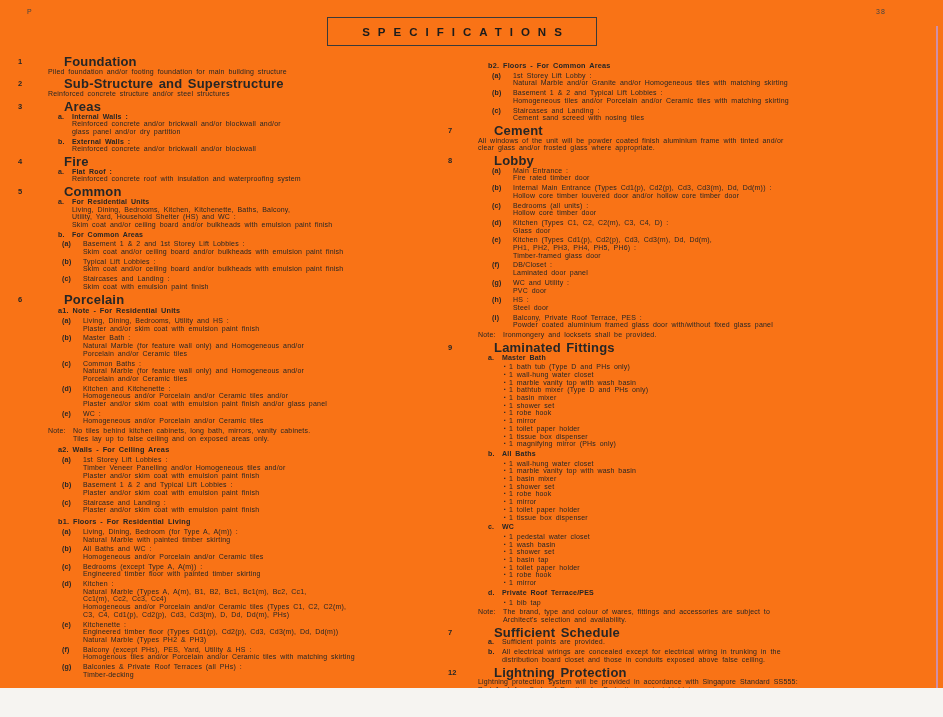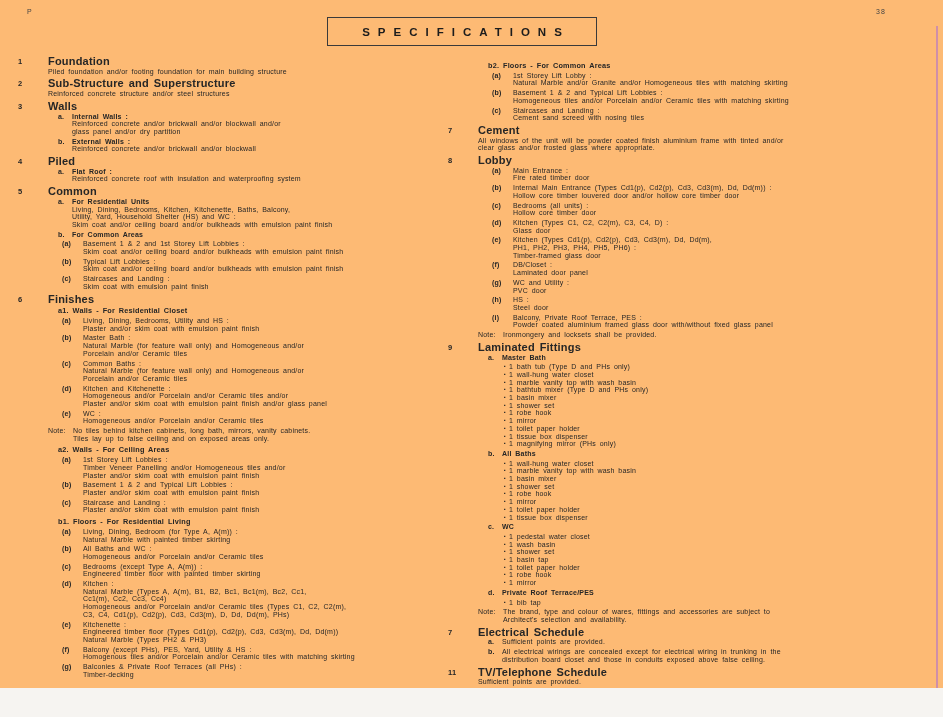--- a/index.html
+++ b/index.html
@@ -1,30 +1,30 @@
 <!DOCTYPE html>
 <html><head>
 <meta charset="utf-8">
 <style>
   html,body{margin:0;padding:0;background:#e9e9e9;}
-  .page{position:relative;width:943px;height:717px;background:#fdba74;overflow:hidden;
+  .page{position:relative;width:943px;height:717px;background:#f97316;overflow:hidden;
         font-family:"Liberation Sans",sans-serif;color:#262626;}
   .corner{position:absolute;font-size:7px;color:#444;letter-spacing:1px;}
   .corner-left{left:27px;top:8px;}
   .corner-right{left:876px;top:8px;}
   .title-box{position:absolute;left:327px;top:17px;width:268px;height:27px;
              border:1px solid #3a3a3a;display:flex;align-items:center;justify-content:center;
              font-weight:bold;font-size:11.5px;letter-spacing:8px;text-indent:8px;color:#1c1c1c;}
   .col{position:absolute;top:58px;font-size:7px;line-height:7.7px;letter-spacing:.2px;word-spacing:1.6px;}
   .col-left{left:18px;width:430px;}
   .col-right{left:448px;width:484px;}
   .sec{display:flex;margin-bottom:3px;}
   .num{width:30px;flex:none;font-weight:bold;font-size:7.5px;}
   .body{flex:1;min-width:0;}
-  .heading{font-weight:bold;font-size:11px;margin-bottom:1.5px;}
+  .heading{font-weight:bold;font-size:13px;margin-bottom:1.5px;margin-left:16px;}
   .blk{margin:2px 0;}
   .blk-h{font-weight:bold;font-size:7.3px;margin:3.5px 0 2.5px 10px;}
   .row{display:flex;align-items:flex-start;}
   .ind1{margin-left:10px;}
   .ind2{margin-left:14px;}
   .lbl{font-weight:bold;flex:none;width:21px;}
   .lbl-sm{font-weight:bold;flex:none;width:14px;}
   .lbl-reg{font-weight:normal;flex:none;width:25px;}
   .cont{flex:1;min-width:0;}
   .bold{font-weight:bold;}
@@ -58,42 +58,42 @@
         <div class="body">
           <div class="heading">Sub-Structure and Superstructure</div>
           <div class="blk">
             <div class="ln">Reinforced concrete structure and/or steel structures</div>
           </div>
         </div>
       </div>
       <div class="sec">
         <div class="num">3</div>
         <div class="body">
-          <div class="heading">Walls</div>
+          <div class="heading">Areas</div>
           <div class="blk row ind1">
             <div class="lbl-sm">a.</div>
             <div class="cont">
               <div class="bold">Internal Walls :</div>
               <div class="ln">Reinforced concrete and/or brickwall and/or blockwall and/or</div>
               <div class="ln">glass panel and/or dry partition</div>
             </div>
           </div>
           <div class="blk row ind1">
             <div class="lbl-sm">b.</div>
             <div class="cont">
               <div class="bold">External Walls :</div>
               <div class="ln">Reinforced concrete and/or brickwall and/or blockwall</div>
             </div>
           </div>
         </div>
       </div>
       <div class="sec">
         <div class="num">4</div>
         <div class="body">
-          <div class="heading">Piled</div>
+          <div class="heading">Fire</div>
           <div class="blk row ind1">
             <div class="lbl-sm">a.</div>
             <div class="cont">
               <div class="bold">Flat Roof :</div>
               <div class="ln">Reinforced concrete roof with insulation and waterproofing system</div>
             </div>
           </div>
         </div>
       </div>
       <div class="sec">
@@ -134,22 +134,22 @@
             <div class="cont">
               <div class="ln">Staircases and Landing :</div>
               <div class="ln">Skim coat with emulsion paint finish</div>
             </div>
           </div>
         </div>
       </div>
       <div class="sec">
         <div class="num">6</div>
         <div class="body">
-          <div class="heading">Finishes</div>
-          <div class="blk blk-h">a1. Walls - For Residential Closet</div>
+          <div class="heading">Porcelain</div>
+          <div class="blk blk-h">a1. Note - For Residential Units</div>
           <div class="blk row ind2">
             <div class="lbl">(a)</div>
             <div class="cont">
               <div class="ln">Living, Dining, Bedrooms, Utility and HS :</div>
               <div class="ln">Plaster and/or skim coat with emulsion paint finish</div>
             </div>
           </div>
           <div class="blk row ind2">
             <div class="lbl">(b)</div>
             <div class="cont">
@@ -531,42 +531,33 @@
             <div class="cont">
               <div class="ln">The brand, type and colour of wares, fittings and accessories are subject to</div>
               <div class="ln">Architect's selection and availability.</div>
             </div>
           </div>
         </div>
       </div>
       <div class="sec">
         <div class="num">7</div>
         <div class="body">
-          <div class="heading">Electrical Schedule</div>
+          <div class="heading">Sufficient Schedule</div>
           <div class="blk row ind1">
             <div class="lbl-sm">a.</div>
             <div class="cont">
               <div class="ln">Sufficient points are provided.</div>
             </div>
           </div>
           <div class="blk row ind1">
             <div class="lbl-sm">b.</div>
             <div class="cont">
               <div class="ln">All electrical wirings are concealed except for electrical wiring in trunking in the</div>
               <div class="ln">distribution board closet and those in conduits exposed above false ceiling.</div>
             </div>
-          </div>
-        </div>
-      </div>
-      <div class="sec">
-        <div class="num">11</div>
-        <div class="body">
-          <div class="heading">TV/Telephone Schedule</div>
-          <div class="blk">
-            <div class="ln">Sufficient points are provided.</div>
           </div>
         </div>
       </div>
       <div class="sec">
         <div class="num">12</div>
         <div class="body">
           <div class="heading">Lightning Protection</div>
           <div class="blk">
             <div class="ln">Lightning protection system will be provided in accordance with Singapore Standard SS555:</div>
             <div class="ln">Part 1 of 4 – Code of Practice for Protection against Lightning.</div>

